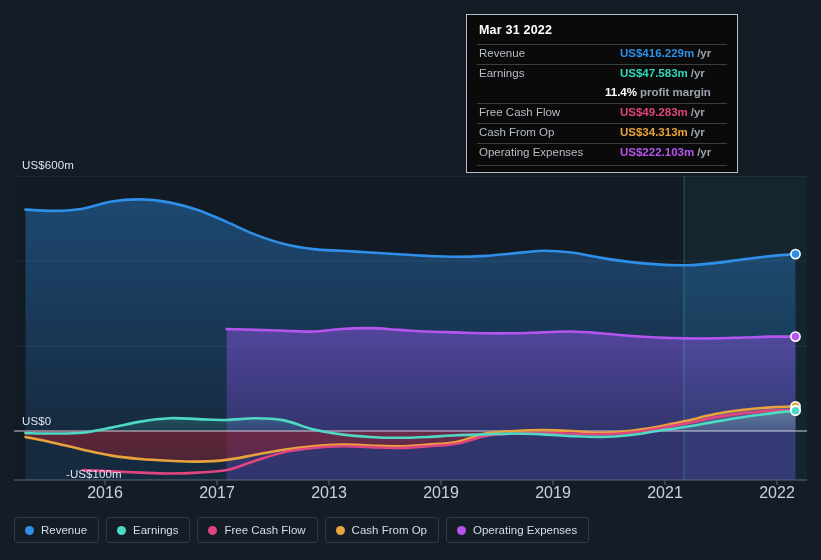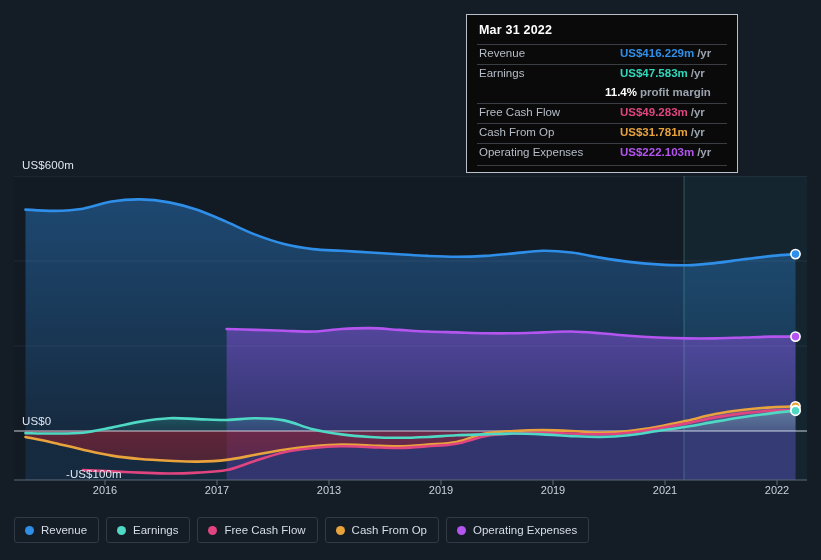--- a/index.html
+++ b/index.html
@@ -32,21 +32,21 @@
   .axis-label {
     position: absolute;
     font-size: 11.5px;
     color: #dfe6ef;
     white-space: nowrap;
     letter-spacing: 0.1px;
     text-align: center;
   }
   .x-tick-label {
     position: absolute;
-    font-size: 11px;
+    font-size: 16px;
     color: #c9d2dd;
     transform: translateX(-50%);
     white-space: nowrap;
   }
   
   #tooltip {
     position: absolute;
     left: 466px;
     top: 14px;
     width: 272px;
@@ -240,21 +240,21 @@
     </div>
 
     <div class="tt-row">
       <span class="tt-label">Free Cash Flow</span>
       <span class="tt-val" style="color:#e0457f">US$49.283m</span>
       <span class="tt-unit">/yr</span>
     </div>
 
     <div class="tt-row">
       <span class="tt-label">Cash From Op</span>
-      <span class="tt-val" style="color:#e8a33c">US$31.781m</span>
+      <span class="tt-val" style="color:#e8a33c">US$34.313m</span>
       <span class="tt-unit">/yr</span>
     </div>
 
     <div class="tt-row">
       <span class="tt-label">Operating Expenses</span>
       <span class="tt-val" style="color:#b455f0">US$222.103m</span>
       <span class="tt-unit">/yr</span>
     </div>
 
     <div class="tt-bottom-rule"></div>

